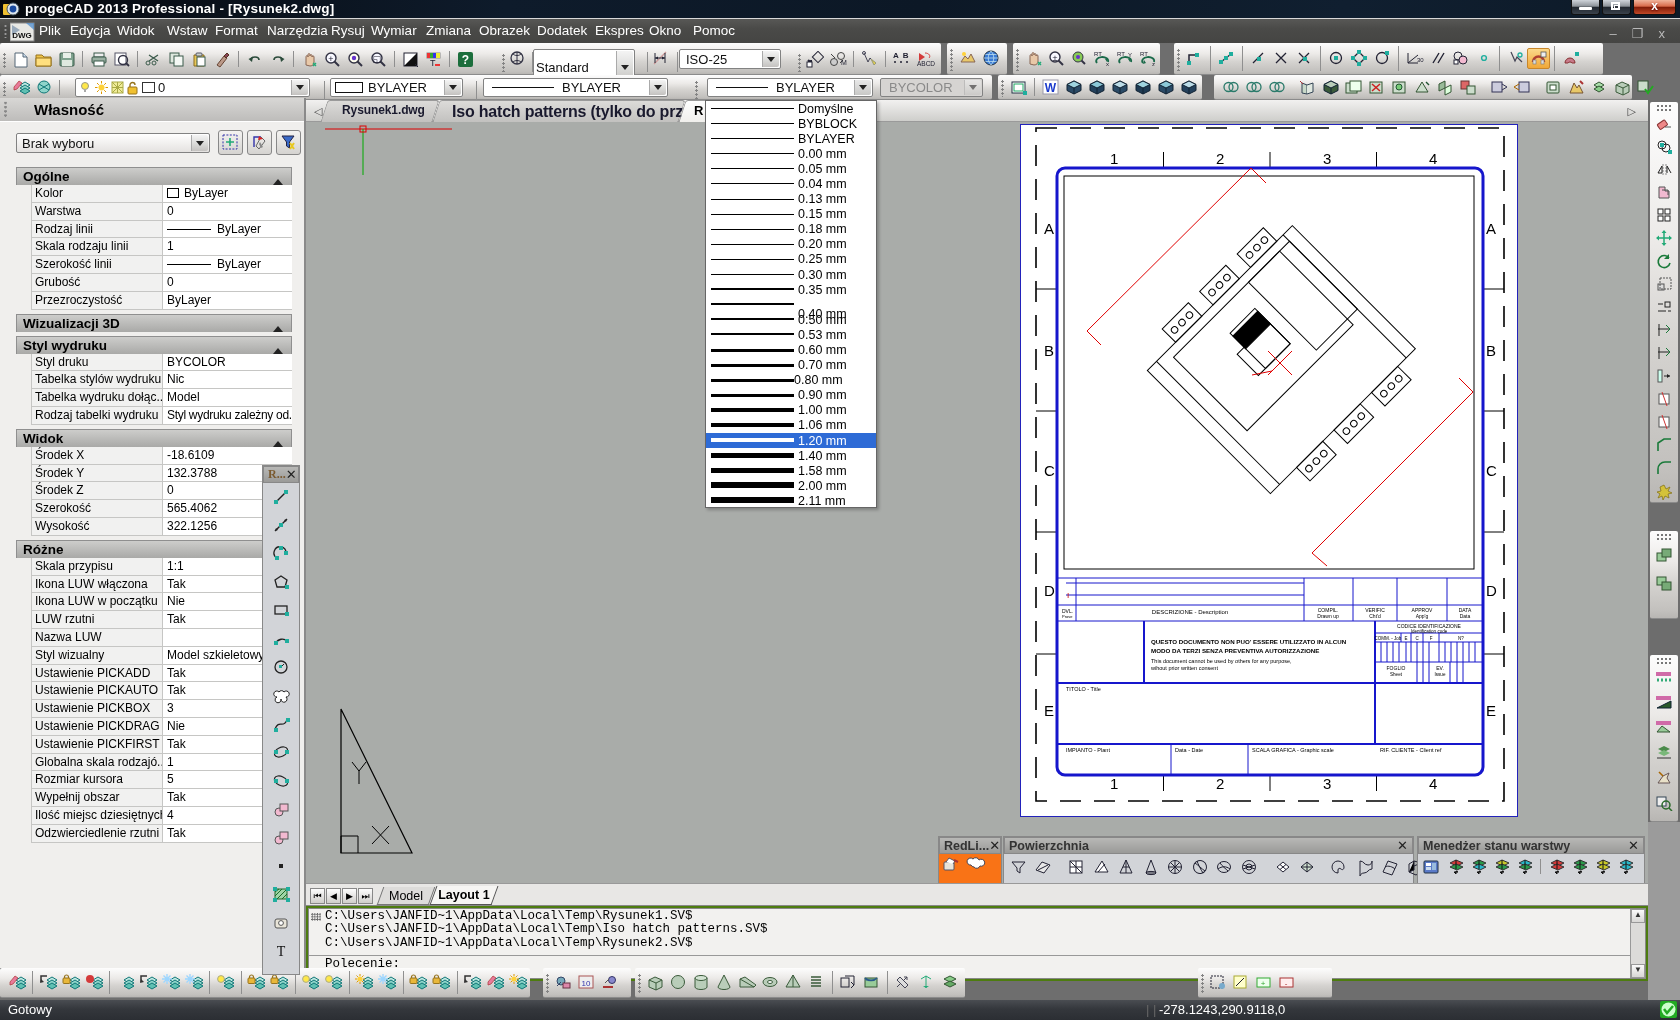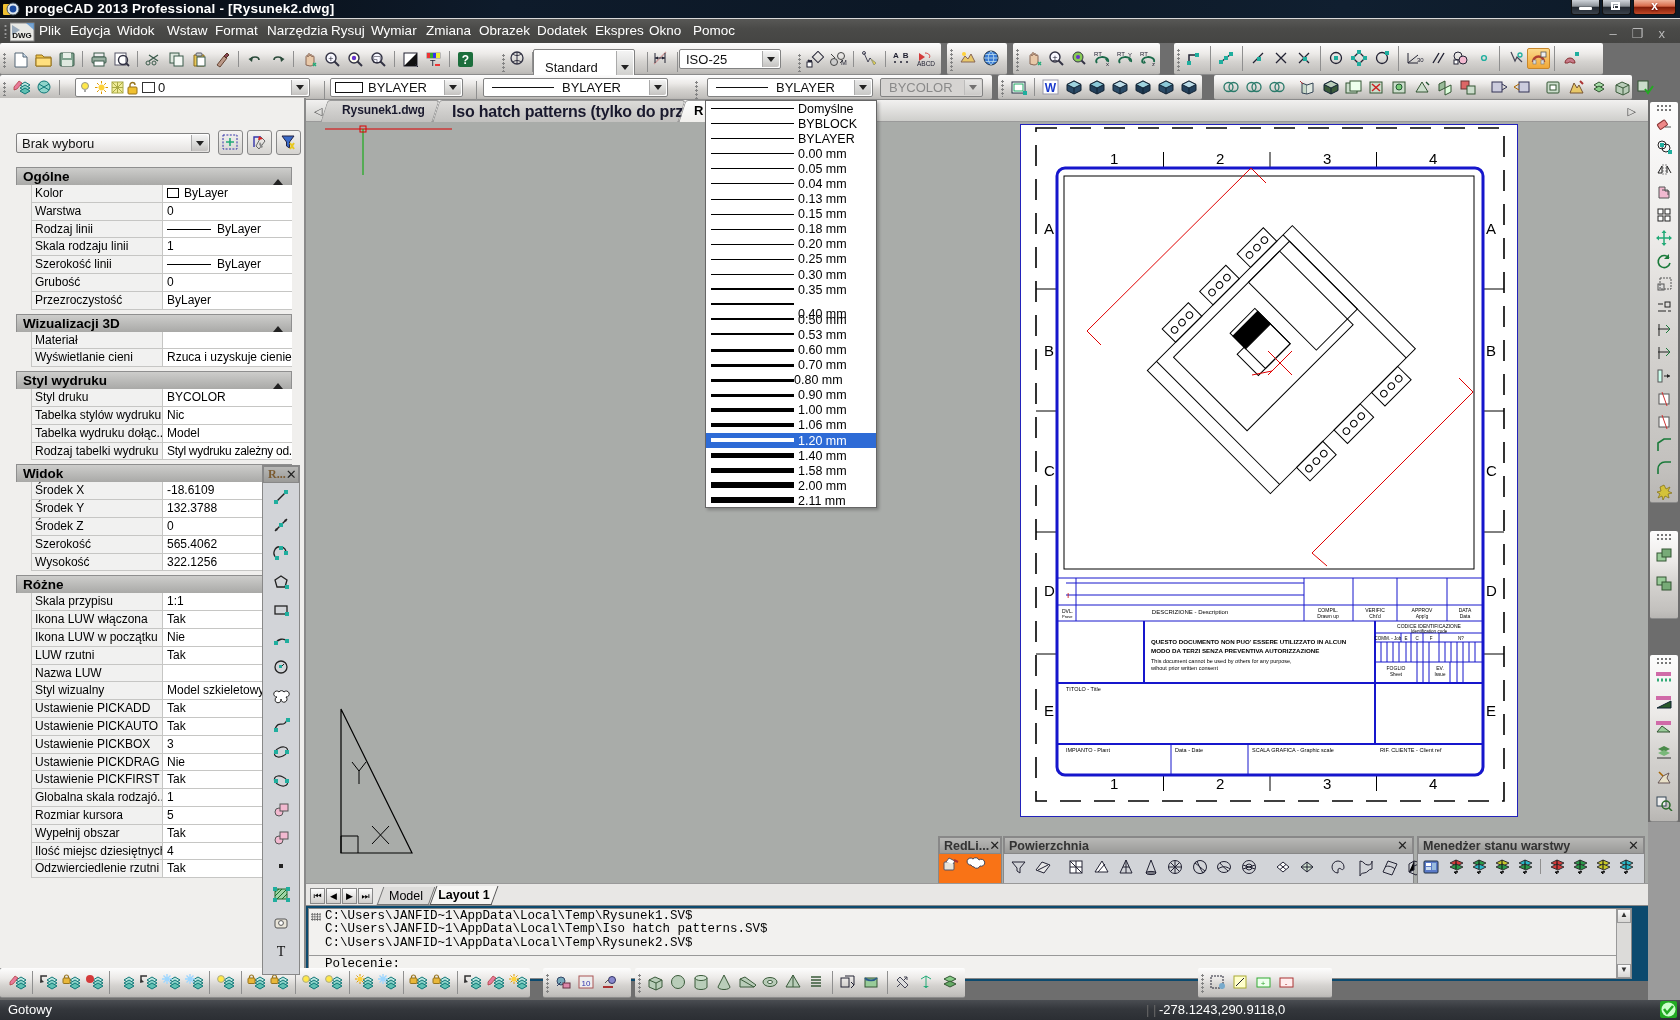--- a/index.html
+++ b/index.html
@@ -199,21 +199,21 @@
       </div>
     </div>
     <div class="grip" style="position:absolute;left:499px;top:8px;height:18px"></div>
     <div class="ibx" style="position:absolute;left:505px;top:5px">
       <svg width="18" height="17" viewBox="0 0 18 17">
         <circle cx="9" cy="8" r="6" fill="none" stroke="#334" stroke-width="1.3"></circle>
         <path d="M9 2v12M5 4c2 2 6 2 8 0M5 12c2-2 6-2 8 0" fill="none" stroke="#334"></path>
       </svg>
     </div>
     <div class="vsep" style="position:absolute;left:528px;top:6px;height:20px"></div>
-    <div class="combo" style="position:absolute;left:533px;top:6px;width:102px;height:36px;padding-left:11px">Standard<div class="carr"></div></div>
+    <div class="combo" style="position:absolute;left:533px;top:6px;width:102px;height:36px;padding-left:2px">Standard<div class="carr"></div></div>
     <div class="vsep" style="position:absolute;left:643px;top:6px;height:20px"></div>
     <div class="ibx" style="position:absolute;left:649px;top:5px">
       <svg width="18" height="17" viewBox="0 0 18 17">
         <path d="M2 14L14 2" stroke="#c99" stroke-width="1.2"></path>
         <path d="M3 3v10M13 3v10" stroke="#223"></path>
         <path d="M3 8h10" stroke="#223"></path>
         <path d="M3 8l3-1.5v3zM13 8l-3-1.5v3z" fill="#223"></path>
       </svg>
     </div>
     <div class="vsep" style="position:absolute;left:673px;top:6px;height:20px"></div>
@@ -648,20 +648,24 @@
       </svg>
     </div>
     <div class="ibx">
       <svg width="19" height="17" viewBox="0 0 19 17">
         <rect x="2" y="2" width="10" height="10" fill="#cdc" stroke="#353"></rect>
         <path d="M9 10l3 4 5-7" fill="none" stroke="#2a2" stroke-width="2"></path>
       </svg>
     </div>
   </div>
 <div class="abs" style="left:0;top:98px;width:306px;height:870px;background:#f0efed;border-right:2px solid #8a8a8a">
+<div style="height:24px;background:linear-gradient(180deg,#d8d7d5,#bdbcba);border-bottom:1px solid #fff;position:relative">
+<div class="abs" style="left:4px;top:3px;width:5px;height:17px;background-image:radial-gradient(circle at 1.5px 2px,#888 1.2px,transparent 1.4px);background-size:5px 4.2px"></div>
+<div class="abs" style="left:34px;top:3px;font-size:15px;font-weight:bold;color:#000">Własność</div>
+</div>
 <div class="combo" style="position:absolute;left:16px;top:35px;width:194px;height:20px;padding-left:5px;background:linear-gradient(180deg,#fff,#e4e2e0)">Brak wyboru<div class="carr"></div></div>
 <div class="abs" style="left:218px;top:32px;width:25px;height:25px;background:linear-gradient(180deg,#f4f3f1,#d5d3d0);border:1px solid #888;border-radius:3px;padding:3px"><svg width="17" height="17" viewBox="0 0 17 17">
         <rect x="1" y="1" width="14" height="14" fill="none" stroke="#33a" stroke-dasharray="2 1.4"></rect>
         <path d="M8 4v8M4 8h8" stroke="#2a7" stroke-width="1.6"></path>
       </svg></div>
 <div class="abs" style="left:247px;top:32px;width:25px;height:25px;background:linear-gradient(180deg,#f4f3f1,#d5d3d0);border:1px solid #888;border-radius:3px;padding:3px"><svg width="17" height="17" viewBox="0 0 17 17">
         <path d="M3 13V3h7" fill="none" stroke="#33a" stroke-width="1.4"></path>
         <path d="M10 3l4 4-6 8-3-3z" fill="none" stroke="#666"></path>
         <path d="M8 2l4 3-5 1z" fill="#d22"></path>
         <path d="M9 8l3 5-2 1-2-4z" fill="#888"></path>
@@ -696,30 +700,20 @@
         <div class="grid-row">
           <div class="grid-lab">Grubość</div>
           <div class="grid-val">0</div>
         </div>
         <div class="grid-row">
           <div class="grid-lab">Przezroczystość</div>
           <div class="grid-val">ByLayer</div>
         </div>
       </div>
       <div class="sect">Wizualizacji 3D</div>
-      <div style="border-left:1px solid #c6c6c4;margin-left:15px">
-        <div class="grid-row">
-          <div class="grid-lab">Materiał</div>
-          <div class="grid-val"></div>
-        </div>
-        <div class="grid-row">
-          <div class="grid-lab">Wyświetlanie cieni</div>
-          <div class="grid-val">Rzuca i uzyskuje cienie</div>
-        </div>
-      </div>
       <div class="sect">Styl wydruku</div>
       <div style="border-left:1px solid #c6c6c4;margin-left:15px">
         <div class="grid-row">
           <div class="grid-lab">Styl druku</div>
           <div class="grid-val">BYCOLOR</div>
         </div>
         <div class="grid-row">
           <div class="grid-lab">Tabelka stylów wydruku</div>
           <div class="grid-val">Nic</div>
         </div>
@@ -1562,21 +1556,21 @@
 <div class="abs" style="left:306px;top:883px;width:1342px;height:22px;background:#e8e7e5;border-top:1px solid #999">
 <div class="fl" style="gap:1px;padding:2px 0 0 4px">
 <div style="width:15px;height:16px;background:linear-gradient(180deg,#fdfdfd,#d0cecb);border:1px solid #888;text-align:center;font-size:9px;line-height:15px">⏮</div>
 <div style="width:15px;height:16px;background:linear-gradient(180deg,#fdfdfd,#d0cecb);border:1px solid #888;text-align:center;font-size:9px;line-height:15px">◀</div>
 <div style="width:15px;height:16px;background:linear-gradient(180deg,#fdfdfd,#d0cecb);border:1px solid #888;text-align:center;font-size:9px;line-height:15px">▶</div>
 <div style="width:15px;height:16px;background:linear-gradient(180deg,#fdfdfd,#d0cecb);border:1px solid #888;text-align:center;font-size:9px;line-height:15px">⏭</div>
 <div style="width:52px;height:18px;margin-left:6px;background:#dddcda;border:1px solid #777;border-top:0;transform:skewX(-20deg);text-align:center;font-size:12.5px;padding-top:2px"><span style="display:inline-block;transform:skewX(20deg)">Model</span></div>
 <div style="width:62px;height:19px;background:#f6f5f3;border:1px solid #555;border-top:0;transform:skewX(-20deg);text-align:center;font-size:12.5px;font-weight:bold;padding-top:2px"><span style="display:inline-block;transform:skewX(20deg)">Layout 1</span></div>
 </div>
   </div>
-<div class="abs" style="left:306px;top:905px;width:1342px;height:76px;background:#0c4a6e;border-top:1px solid #888;padding:2px 16px 2px 2px">
+<div class="abs" style="left:306px;top:905px;width:1342px;height:76px;background:#4d7c0f;border-top:1px solid #888;padding:2px 2px 2px 2px">
 <div style="position:relative;width:100%;height:100%;background:#f2f1ef;border:1px solid #888">
 <div class="abs" style="left:2px;top:4px;width:10px;height:8px;background-image:radial-gradient(circle at 1.2px 1.2px,#666 0.9px,transparent 1.1px);background-size:2.6px 2.6px"></div>
 <div class="abs" style="left:16px;top:1px;font-family:'Liberation Mono',monospace;font-size:12.5px;line-height:13.4px;color:#000;white-space:pre">C:\Users\JANFID~1\AppData\Local\Temp\Rysunek1.SV$
 C:\Users\JANFID~1\AppData\Local\Temp\Iso hatch patterns.SV$
 C:\Users\JANFID~1\AppData\Local\Temp\Rysunek2.SV$</div>
 <div class="abs" style="left:0;top:46px;width:100%;border-top:1px solid #999"></div>
 <div class="abs" style="left:16px;top:48px;font-family:'Liberation Mono',monospace;font-size:12.5px;color:#000">Polecenie:</div>
 <div class="abs" style="right:0;top:0;width:15px;height:100%;background:#dcdbd9;border-left:1px solid #999">
 <div style="height:14px;text-align:center;font-size:8px;color:#333;border:1px solid #999;background:linear-gradient(180deg,#fafafa,#d8d7d5)">▲</div>
 <div style="height:14px;text-align:center;font-size:8px;color:#333;border:1px solid #999;background:linear-gradient(180deg,#fafafa,#d8d7d5);position:absolute;bottom:0;width:100%">▼</div>

